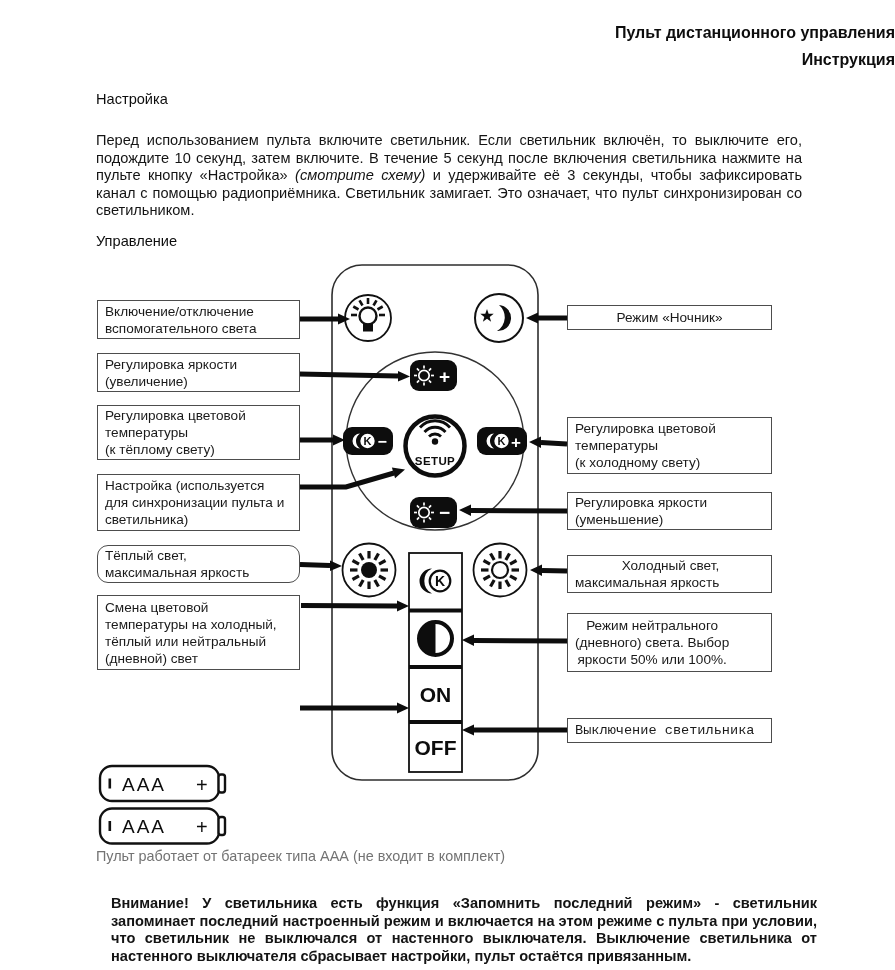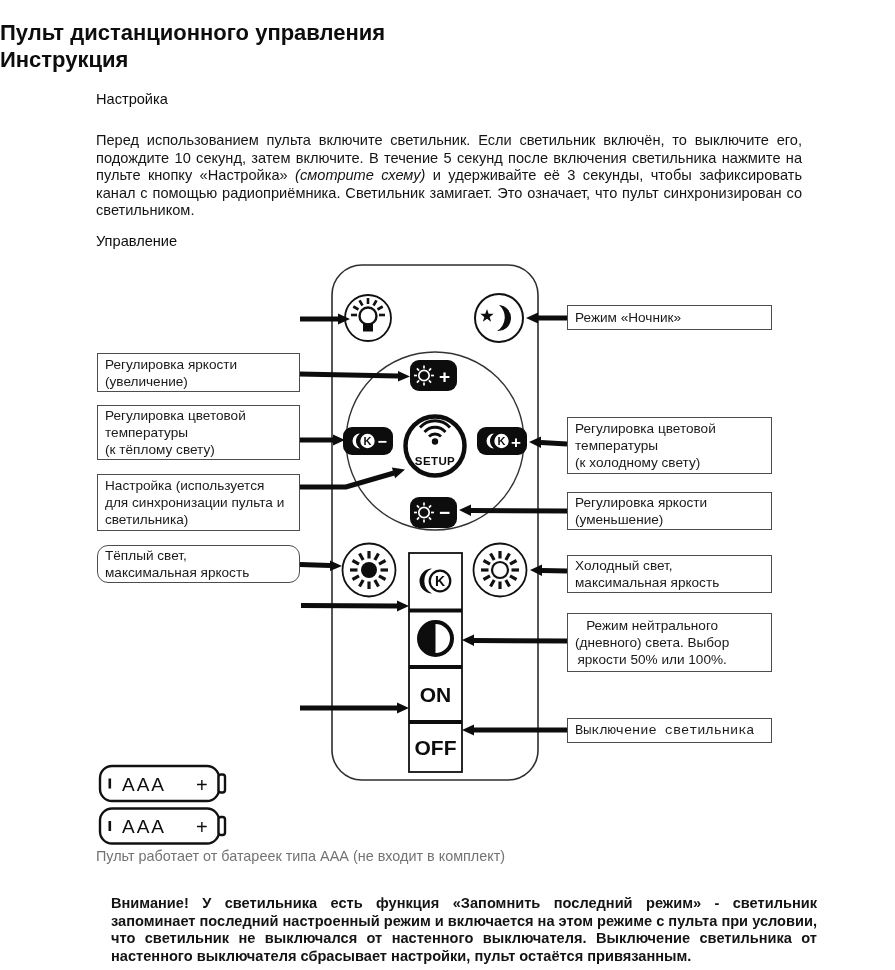--- a/index.html
+++ b/index.html
@@ -1,21 +1,21 @@
 <!DOCTYPE html>
 <html><head>
 <meta charset="utf-8">
 <style>
   html,body{margin:0;padding:0;background:#fff;}
   .page{
     position:relative;width:895px;height:970px;background:#fff;
     font-family:"Liberation Sans",sans-serif;color:#111;overflow:hidden;
   }
-  .title{position:absolute;top:19px;left:0;width:100%;text-align:left;
-    font-size:22px;font-weight:bold;line-height:27px;color:#0d0d0d;}
+  .title{position:absolute;top:19px;left:0;width:100%;text-align:right;
+    font-size:16px;font-weight:bold;line-height:27px;color:#0d0d0d;}
   .h{position:absolute;left:96px;font-size:14.6px;font-weight:normal;color:#0d0d0d;}
   .para{position:absolute;left:96px;width:706px;font-size:14.6px;line-height:17.6px;
     text-align:justify;color:#141414;}
   .para i{font-style:italic;}
   .warn{font-weight:bold;}
   .caption{position:absolute;left:96px;font-size:14.4px;color:#737373;}
   .callout{position:absolute;box-sizing:border-box;border:1px solid #4d4d4d;background:#fff;
     padding:2px 7px;display:flex;align-items:center;z-index:3;}
   .callout span{white-space:pre-line;font-size:13.6px;line-height:17px;color:#1a1a1a;}
   svg{position:absolute;left:0;top:0;z-index:1;}
@@ -253,52 +253,62 @@
     </g>
     <g>
       <rect x="100" y="808.5" width="119" height="35" rx="12" fill="#fff" stroke="#111" stroke-width="2.4"></rect>
       <rect x="218.5" y="817" width="6.5" height="18" rx="2.5" fill="#fff" stroke="#111" stroke-width="2.4"></rect>
       <rect x="108.5" y="821" width="2.6" height="10" fill="#111"></rect>
       <text x="122" y="833" font-size="19" letter-spacing="2">AAA</text>
       <text x="196" y="834" font-size="20">+</text>
     </g>
   </svg>
 
+  <div class="callout" style="left:97px;top:300px;width:203px;height:39px;">
+      <span>Включение/отключение
+вспомогательного света</span>
+    </div>
   <div class="callout" style="left:97px;top:353px;width:203px;height:39px;">
       <span>Регулировка яркости
 (увеличение)</span>
     </div>
   <div class="callout" style="left:97px;top:405px;width:203px;height:55px;">
       <span>Регулировка цветовой
 температуры
 (к тёплому свету)</span>
     </div>
   <div class="callout" style="left:97px;top:474px;width:203px;height:57px;">
       <span>Настройка (используется
 для синхронизации пульта и
 светильника)</span>
     </div>
   <div class="callout" style="left:97px;top:545px;width:203px;height:38px;border-radius:11px;">
       <span>Тёплый свет,
 максимальная яркость</span>
     </div>
-
-  <div class="callout" style="left:567px;top:305px;width:205px;height:25px;">
+  <div class="callout" style="left:97px;top:595px;width:203px;height:75px;">
+      <span>Смена цветовой
+температуры на холодный,
+тёплый или нейтральный
+(дневной) свет</span>
+    </div>
+
+  <div class="callout" style="left:567px;top:305px;width:205px;height:25px;justify-content:center;">
       <span>Режим «Ночник»</span>
     </div>
   <div class="callout" style="left:567px;top:417px;width:205px;height:57px;">
       <span>Регулировка цветовой
 температуры
 (к холодному свету)</span>
     </div>
   <div class="callout" style="left:567px;top:492px;width:205px;height:38px;">
       <span>Регулировка яркости
 (уменьшение)</span>
     </div>
-  <div class="callout" style="left:567px;top:555px;width:205px;height:38px;">
+  <div class="callout" style="left:567px;top:555px;width:205px;height:38px;text-align:right;">
       <span>Холодный свет,
 максимальная яркость</span>
     </div>
   <div class="callout" style="left:567px;top:613px;width:205px;height:59px;text-align:center;">
       <span>Режим нейтрального
 (дневного) света. Выбор
 яркости 50% или 100%.</span>
     </div>
   <div class="callout" style="left:567px;top:718px;width:205px;height:25px;font-family:Liberation Mono, monospace;">
       <span>Выключение светильника</span>

